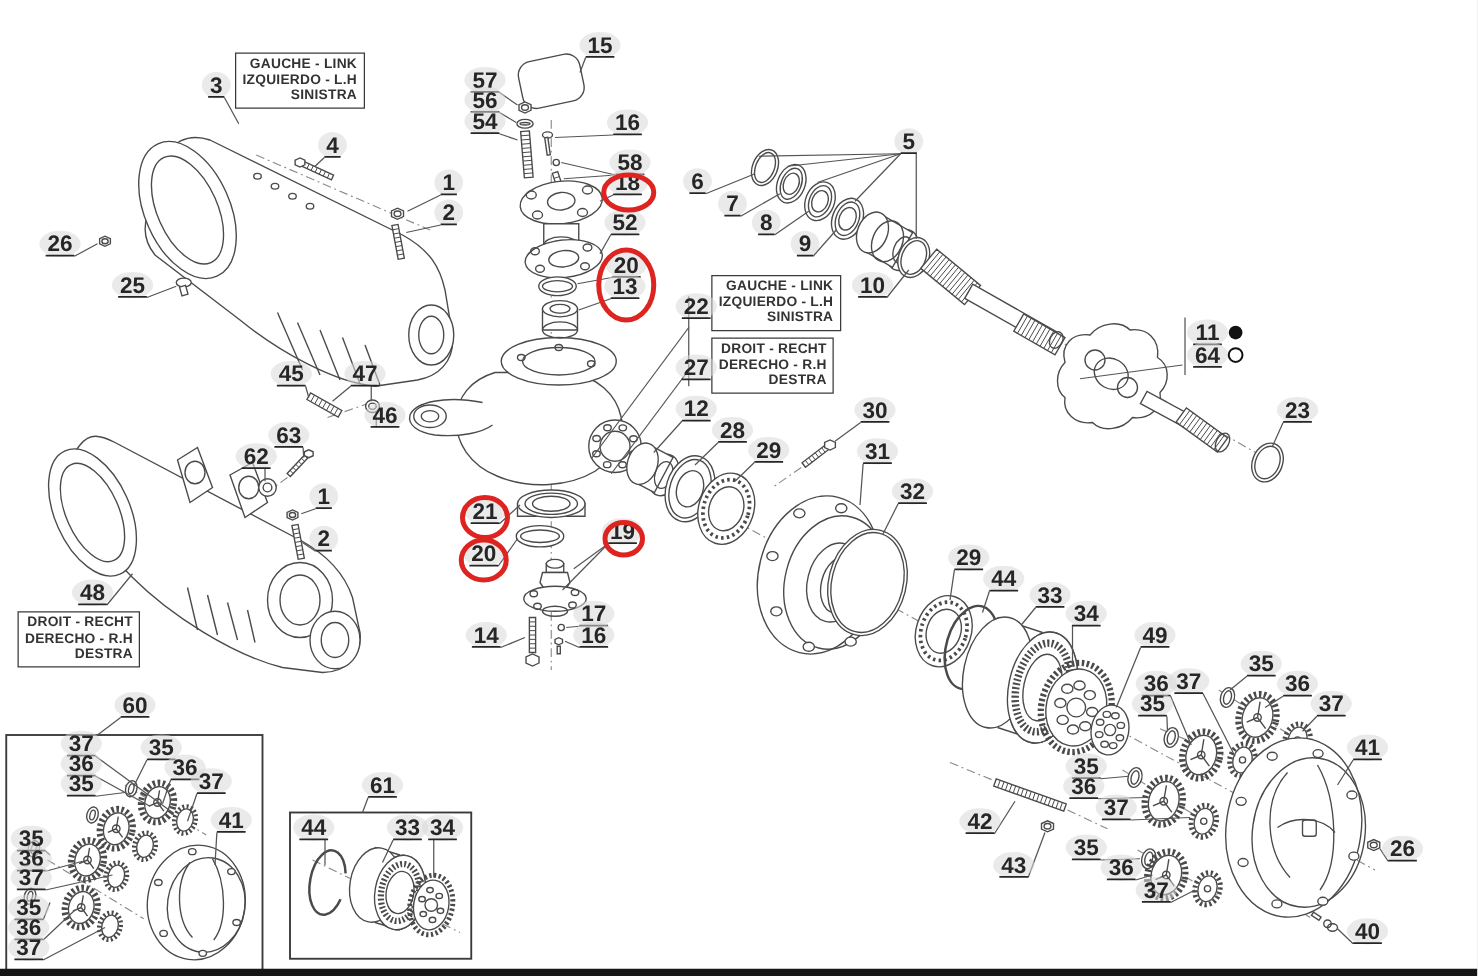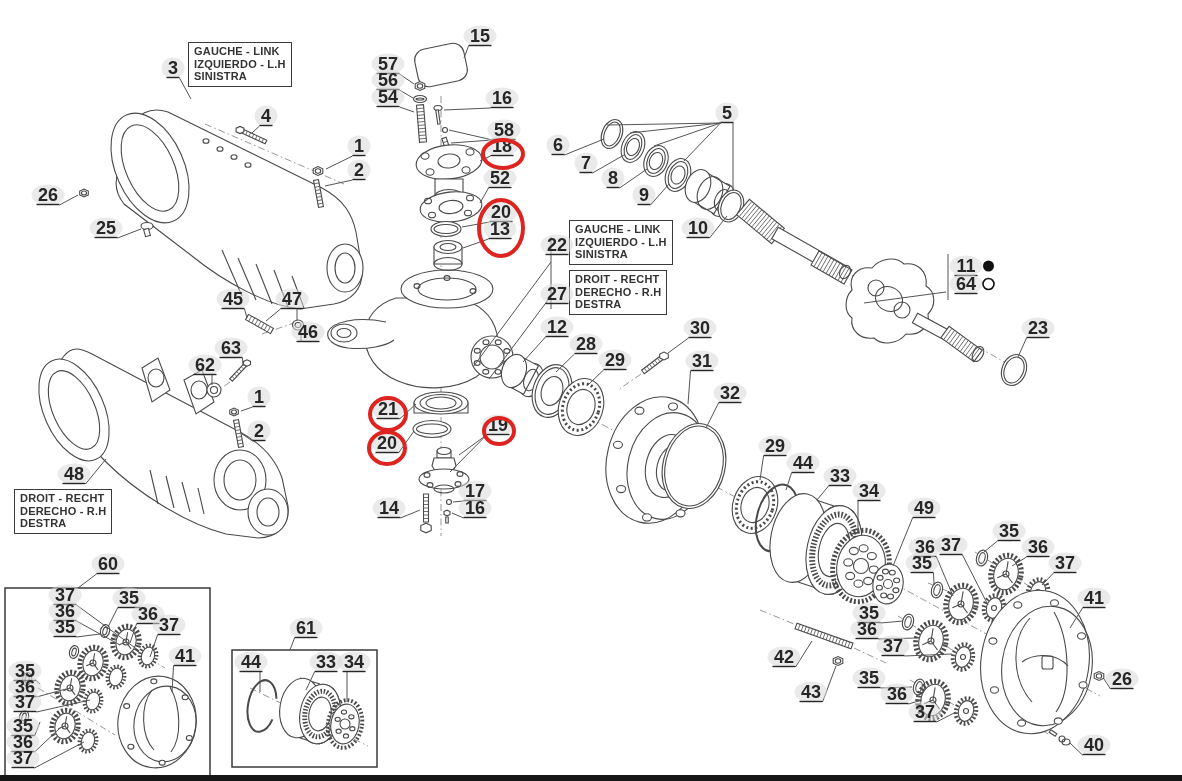--- a/index.html
+++ b/index.html
@@ -1,20 +1,20 @@
 <!DOCTYPE html>
 <html><head>
 <meta charset="utf-8">
 <style>
   html,body{margin:0;padding:0;background:#e8e8e8;}
   .stage{position:relative;width:1182px;height:781px;background:#ffffff;overflow:hidden;
          font-family:"Liberation Sans",sans-serif;}
   svg{position:absolute;left:0;top:0;}
   .pbox{position:absolute;background:#fff;border:1.4px solid #3a3a3a;padding:2px 5px 3px 5px;
-        font-size:11px;font-weight:bold;color:#333;line-height:12.5px;letter-spacing:.2px;white-space:nowrap;}
+        font-size:11px;font-weight:bold;color:#333;line-height:12.5px;letter-spacing:.2px;white-space:nowrap;text-align:right;}
   .bottom-bar{position:absolute;left:0;top:775px;width:1182px;height:6px;background:#161616;}
   text.co{font-family:"Liberation Sans",sans-serif;font-weight:bold;font-size:18px;fill:#262626;}
 </style>
 </head>
 <body>
 
 <div class="stage">
   <svg id="art" width="1182" height="781">
       <g>
         <line x1="441" y1="96" x2="441" y2="286" stroke="#8a8a8a" stroke-width="0.9" stroke-dasharray="7 3 1.5 3"></line>

